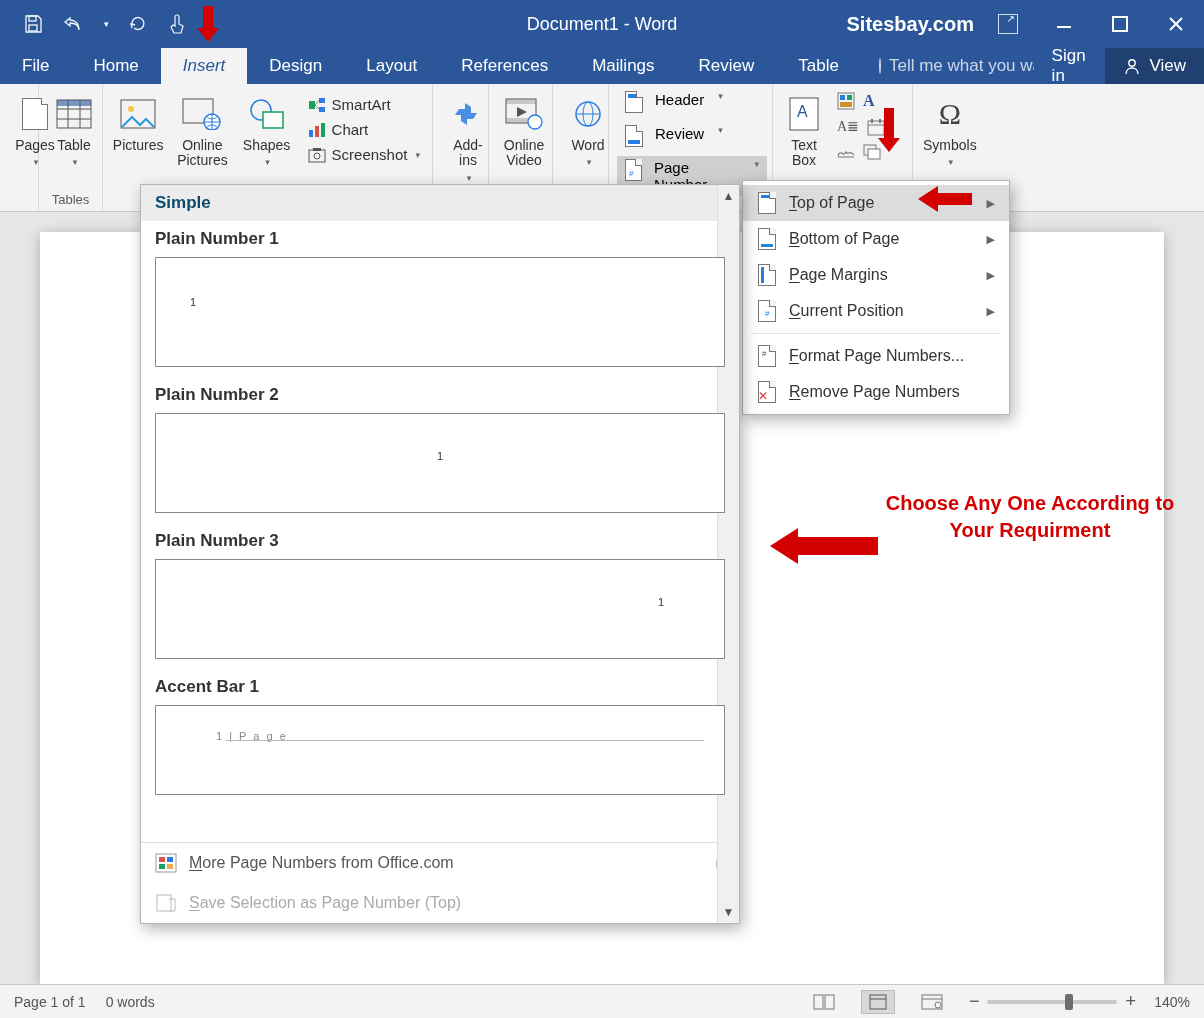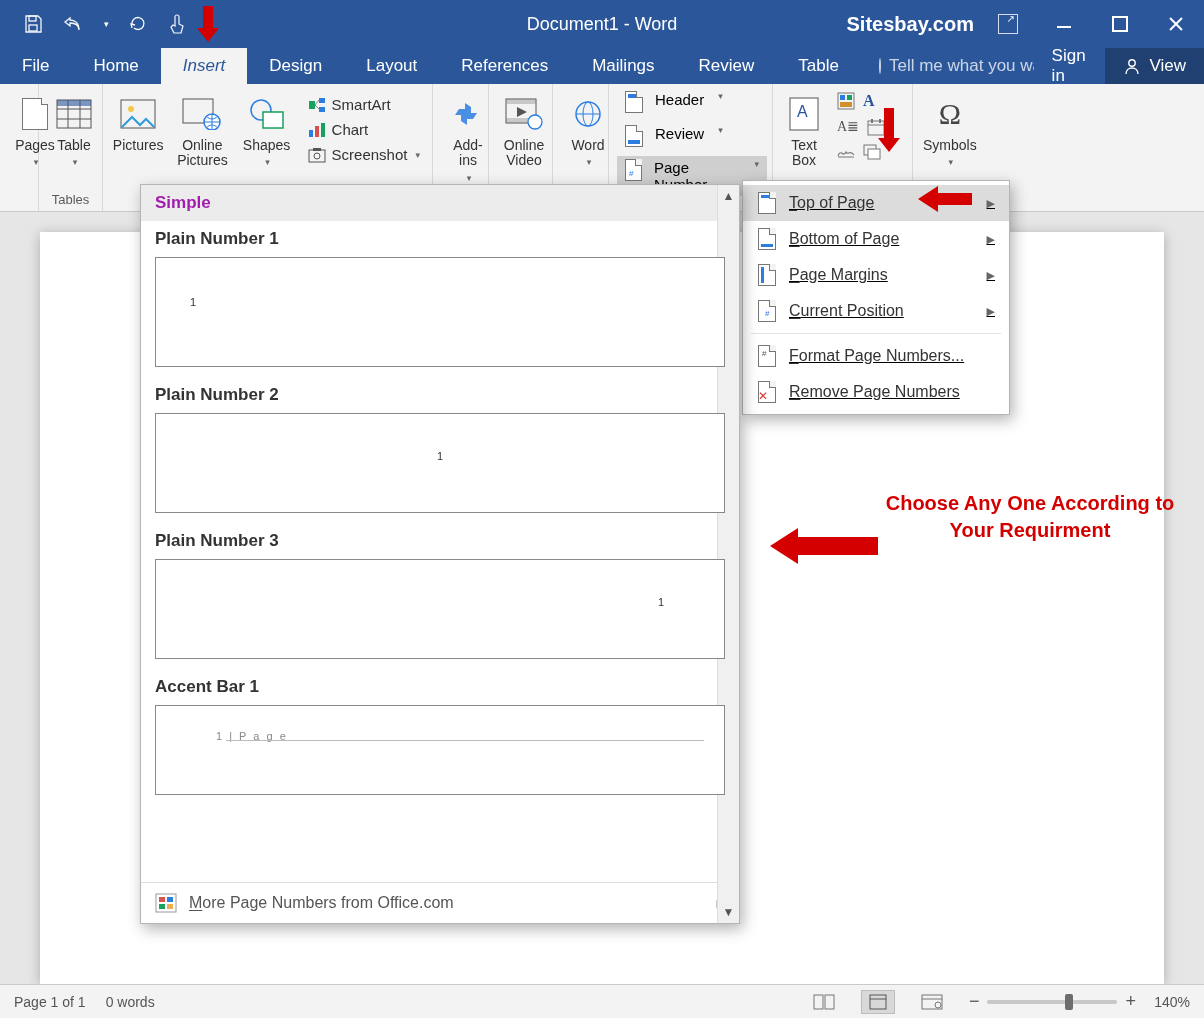--- a/index.html
+++ b/index.html
@@ -46,31 +46,31 @@
   .collapse-caret { position: absolute; right: 8px; bottom: -24px; font-size: 16px; color: #666; background: #f3f3f3; }
 
   
   .doc-area { position: absolute; top: 212px; left: 0; right: 0; bottom: 34px; background: #e6e6e6; }
   .page { position: absolute; left: 40px; right: 40px; top: 20px; bottom: 0; background: #fff; box-shadow: 0 2px 12px rgba(0,0,0,.25); }
 
   
   .gallery { position: absolute; left: 140px; top: 184px; width: 600px; height: 740px; background: #fff; border: 1px solid #b5b5b5; box-shadow: 3px 5px 14px rgba(0,0,0,.3); display: flex; flex-direction: column; }
   .gallery .scroll { position: absolute; right: 0; top: 0; bottom: 0; width: 22px; background: #f0f0f0; border-left: 1px solid #ddd; display: flex; flex-direction: column; align-items: center; justify-content: space-between; padding: 4px 0; }
   .gallery .scroll .arr { font-size: 12px; color: #555; }
-  .gallery-header { background: #ececec; padding: 8px 14px; font-weight: 600; font-size: 17px; color: #a21caf; }
+  .gallery-header { background: #ececec; padding: 8px 14px; font-weight: 600; font-size: 17px; color: #0c4a6e; }
   .gallery-item-title { padding: 8px 14px 4px 14px; font-weight: 600; font-size: 17px; color: #333; }
   .gallery-preview { margin: 4px 14px 10px 14px; border: 1px solid #888; height: 110px; background: #fff; position: relative; font-family: Georgia, serif; font-size: 11px; color: #333; }
   .gallery-preview.tall { height: 100px; }
   .gallery-footer { border-top: 1px solid #ddd; margin-top: auto; }
   .gallery-footer .fitem { display: flex; align-items: center; gap: 12px; padding: 10px 14px; font-size: 16px; color: #555; }
   .gallery-footer .fitem .arrright { margin-left: auto; font-size: 11px; color: #888; }
   .accent-line { position: absolute; left: 70px; right: 20px; top: 34px; border-top: 1px solid #bbb; }
 
   
-  .submenu { position: absolute; left: 742px; top: 180px; width: 268px; background: #fff; border: 1px solid #b5b5b5; box-shadow: 3px 5px 14px rgba(0,0,0,.3); padding: 4px 0; text-decoration: underline; }
+  .submenu { position: absolute; left: 742px; top: 180px; width: 268px; background: #fff; border: 1px solid #b5b5b5; box-shadow: 3px 5px 14px rgba(0,0,0,.3); padding: 4px 0; }
   .submenu .mitem { display: flex; align-items: center; gap: 12px; padding: 7px 14px; font-size: 16px; color: #333; position: relative; }
   .submenu .mitem.hover { background: #dcdcdc; }
   .submenu .mitem .arrright { margin-left: auto; font-size: 11px; color: #666; }
   .submenu .divider { height: 1px; background: #e3e3e3; margin: 4px 8px; }
   .mi-icon { width: 20px; height: 22px; display: flex; align-items: center; justify-content: center; }
 
   
   .red-arrow-down { position: absolute; width: 22px; }
   .red-arrow-down .shaft { width: 10px; height: 26px; background: #d40000; margin: 0 auto; }
   .red-arrow-down .head  { width: 0; height: 0; border-left: 11px solid transparent; border-right: 11px solid transparent; border-top: 14px solid #d40000; }
@@ -508,20 +508,27 @@
       <svg width="22" height="20">
           <rect x="1" y="1" width="20" height="18" fill="none" stroke="#999"></rect>
           <rect x="4" y="4" width="6" height="5" fill="#d9534f"></rect>
           <rect x="12" y="4" width="6" height="5" fill="#2b7de1"></rect>
           <rect x="4" y="11" width="6" height="5" fill="#18a05e"></rect>
           <rect x="12" y="11" width="6" height="5" fill="#f0ad4e"></rect>
         </svg>
       <span><span class="us">M</span>ore Page Numbers from Office.com</span>
       <span class="arrright">▶</span>
     </div>
+    <div class="fitem" style="color:#aaa">
+      <svg width="22" height="20">
+          <rect x="2" y="2" width="14" height="16" fill="none" stroke="#bbb"></rect>
+          <path d="M14 6h6v12h-6" fill="none" stroke="#bbb"></path>
+        </svg>
+      <span><span class="us">S</span>ave Selection as Page Number (Top)</span>
+    </div>
   </div>
 </div>
 
 <div class="red-arrow-down" style="left:197px; top:6px">
   <div class="shaft" style="height:22px"></div>
     <div class="head"></div>
 </div>
 <div class="red-arrow-down" style="left:878px; top:108px">
   <div class="shaft" style="height:30px"></div>
     <div class="head"></div>

